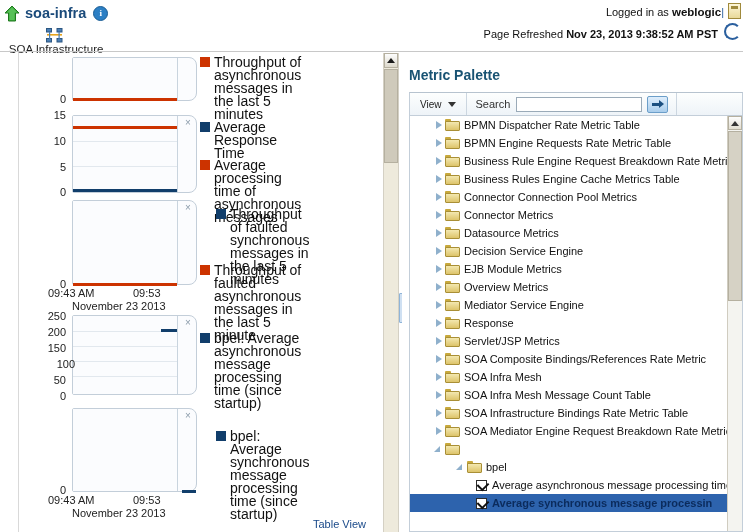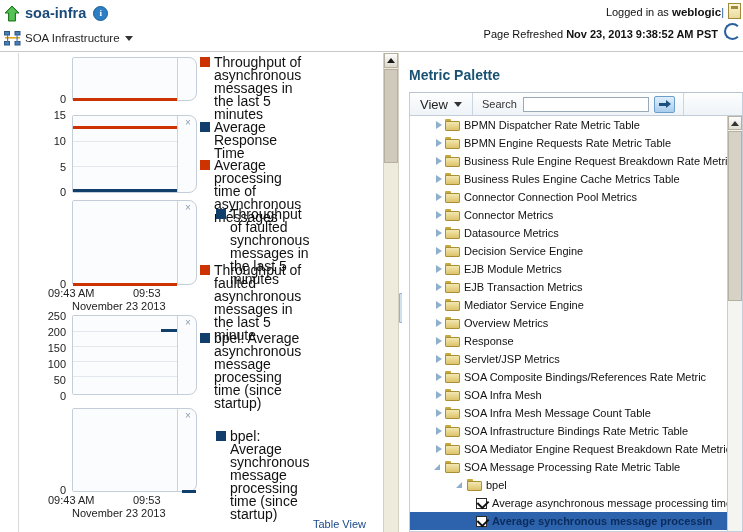--- a/index.html
+++ b/index.html
@@ -16,21 +16,21 @@
   .title-row{display:flex;align-items:center;height:22px;}
   .up-arrow-icon{width:16px;height:17px;position:relative;margin-right:5px;}
   .up-arrow-icon svg{display:block;}
   #app-title{
     font-size:14.5px;font-weight:bold;color:#1a4a7a;
     letter-spacing:0px;line-height:16px;
   }
   .info-icon{width:13px;height:13px;margin-left:7px;border-radius:50%;
     background:#2c7fc4;border:1px solid #1a5d95;color:#fff;font-size:9px;
     font-weight:bold;text-align:center;line-height:12px;font-family:"Liberation Serif",serif;}
-  .crumb-row{display:flex;align-items:center;height:20px;margin-top:4px;}
+  .crumb-row{display:flex;align-items:center;height:20px;margin-top:4px;flex-direction:column;}
   .mesh-icon{width:17px;height:15px;margin-right:4px;}
   #crumb-label{font-size:11.5px;color:#1f1f1f;}
   .caret-down{
     width:0;height:0;border-left:4px solid transparent;border-right:4px solid transparent;
     border-top:5px solid #333;margin-left:5px;display:inline-block;
   }
   #hdr-right{position:absolute;right:2px;top:3px;text-align:right;}
   .hdr-line1{font-size:11px;color:#111;line-height:16px;white-space:nowrap;}
   .hdr-line1 b{font-size:11.5px;}
   .pipe{color:#2a5f9e;}
@@ -90,21 +90,21 @@
      border-bottom:4px solid transparent;border-left:5px solid #163a63;}
 
   
   #palette{position:absolute;left:402px;top:53px;width:341px;height:479px;background:#fff;}
   #palette-title{position:absolute;left:7px;top:14px;font-size:14px;font-weight:bold;color:#195373;}
   #palette-box{position:absolute;left:7px;top:39px;width:334px;height:440px;
      border:1px solid #c3ced9;border-top:1px solid #b7c3cf;box-sizing:border-box;background:#fff;}
   #palette-toolbar{position:absolute;left:0;top:0;right:0;height:23px;
      background:linear-gradient(#fdfefe,#eef3f8);border-bottom:1px solid #c3ced9;box-sizing:border-box;
      display:flex;align-items:center;}
-  .tb-view{display:flex;align-items:center;padding:0 10px;height:22px;cursor:pointer;font-size:13px;color:#222;}
+  .tb-view{display:flex;align-items:center;padding:0 10px;height:22px;cursor:pointer;font-size:10px;color:#222;}
   .tb-sep{width:1px;height:22px;background:#ccd6e0;}
   .tb-search-label{font-size:11px;color:#333;margin:0 6px 0 9px;}
   #search-input{width:126px;height:15px;border:1px solid #9aaab8;box-sizing:border-box;
      font-size:11px;padding:0 2px;font-family:"Liberation Sans",sans-serif;background:#fff;}
   #search-go{width:21px;height:17px;margin-left:5px;background:linear-gradient(#dfeefc,#a9cdec);
      border:1px solid #6b9ec9;border-radius:2px;box-sizing:border-box;cursor:pointer;position:relative;}
   #search-go .arrow{position:absolute;left:4px;top:6px;width:9px;height:3px;background:#1b4f80;}
   #search-go .arrowhead{position:absolute;left:11px;top:3px;width:0;height:0;
      border-top:4px solid transparent;border-bottom:4px solid transparent;border-left:5px solid #1b4f80;}
   .tb-sep2{width:1px;height:22px;background:#ccd6e0;margin-left:8px;}
@@ -253,21 +253,21 @@
         <div class="gridline" style="top:30px;"></div>
         <div class="gridline" style="top:45px;"></div>
         <div class="gridline" style="top:60px;"></div>
         <div class="series-line series-blue" style="right:0;width:16px;top:13px;"></div>
       </div>
       <div class="close-x">×</div>
     </div>
     <div class="ytick" style="left:34px;top:258px;width:32px;">250</div>
     <div class="ytick" style="left:34px;top:274px;width:32px;">200</div>
     <div class="ytick" style="left:34px;top:290px;width:32px;">150</div>
-    <div class="ytick" style="left:34px;top:306px;width:32px;">100</div>
+    <div class="ytick" style="left:43px;top:306px;width:32px;">100</div>
     <div class="ytick" style="left:34px;top:322px;width:32px;">50</div>
     <div class="ytick" style="left:34px;top:338px;width:32px;">0</div>
 
     <div class="legend-item" style="left:200px;top:279px;">
       <span class="legend-swatch sw-blue"></span>
       <span class="legend-text">bpel: Average asynchronous message processing time (since startup)</span>
     </div>
   </div>
 
   <div class="chart-block">
@@ -426,21 +426,21 @@
           </div>
           <div class="tree-row">
             <span class="indent-1"></span>
             <span class="tw">
               <span class="closed"></span>
             </span>
             <span class="folder">
               <span class="tab"></span>
               <span class="body"></span>
             </span>
-            <span class="tree-label">EJB Transaction Metrics</span>
+            <span class="tree-label">Overview Metrics</span>
           </div>
           <div class="tree-row">
             <span class="indent-1"></span>
             <span class="tw">
               <span class="closed"></span>
             </span>
             <span class="folder">
               <span class="tab"></span>
               <span class="body"></span>
             </span>
@@ -448,31 +448,20 @@
           </div>
           <div class="tree-row">
             <span class="indent-1"></span>
             <span class="tw">
               <span class="closed"></span>
             </span>
             <span class="folder">
               <span class="tab"></span>
               <span class="body"></span>
             </span>
-            <span class="tree-label">Overview Metrics</span>
-          </div>
-          <div class="tree-row">
-            <span class="indent-1"></span>
-            <span class="tw">
-              <span class="closed"></span>
-            </span>
-            <span class="folder">
-              <span class="tab"></span>
-              <span class="body"></span>
-            </span>
             <span class="tree-label">Response</span>
           </div>
           <div class="tree-row">
             <span class="indent-1"></span>
             <span class="tw">
               <span class="closed"></span>
             </span>
             <span class="folder">
               <span class="tab"></span>
               <span class="body"></span>
@@ -536,21 +525,20 @@
           </div>
           <div class="tree-row">
             <span class="indent-1"></span>
             <span class="tw">
               <span class="open"></span>
             </span>
             <span class="folder">
               <span class="tab"></span>
               <span class="body"></span>
             </span>
-            <span class="tree-label">SOA Message Processing Rate Metric Table</span>
           </div>
           <div class="tree-row">
             <span class="indent-2"></span>
             <span class="tw">
               <span class="open"></span>
             </span>
             <span class="folder">
               <span class="tab"></span>
               <span class="body"></span>
             </span>

